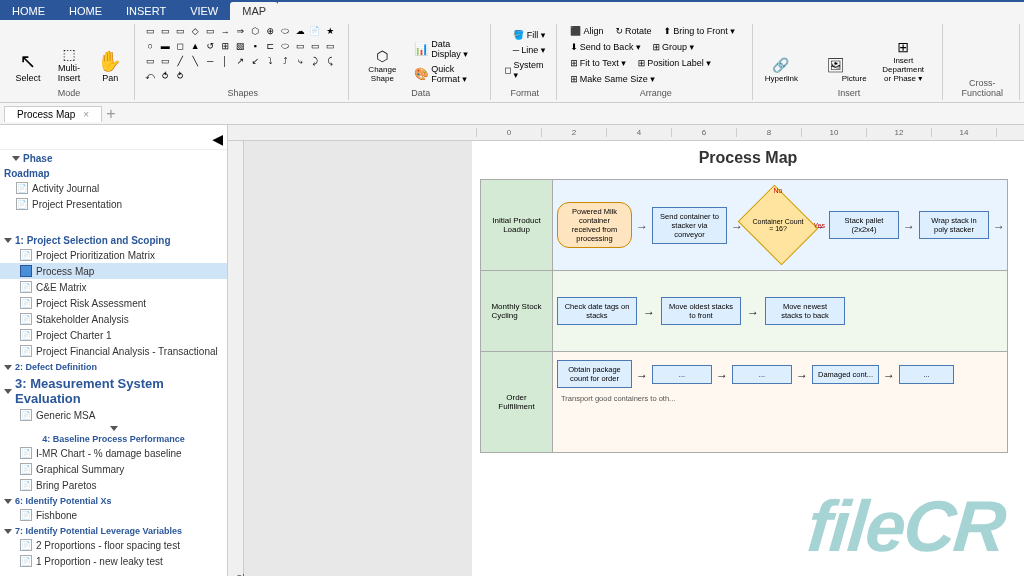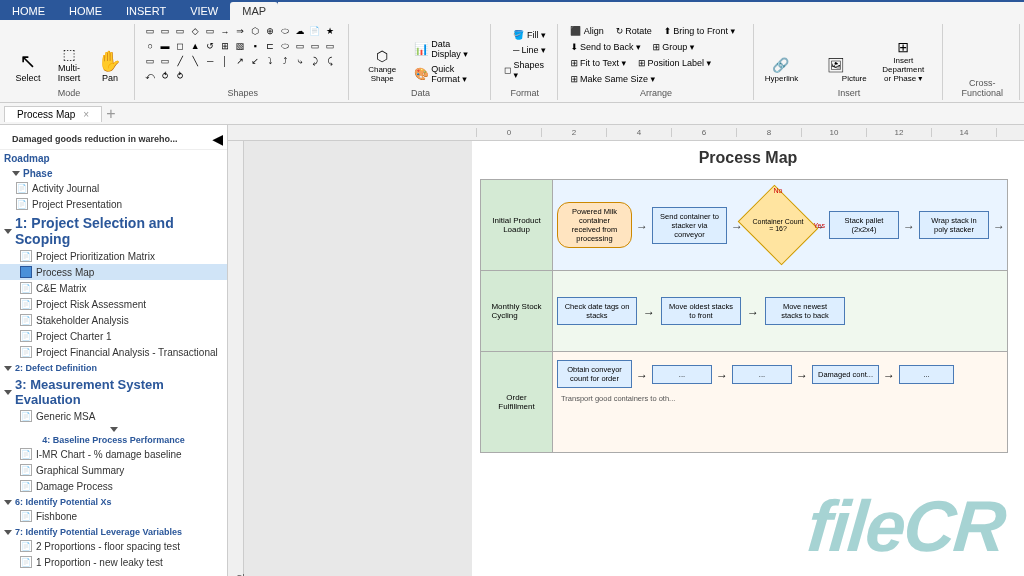--- a/index.html
+++ b/index.html
@@ -374,21 +374,21 @@
         <div class="ribbon-btn-small">
           <span>🪣</span>
           <span>Fill ▾</span>
         </div>
         <div class="ribbon-btn-small">
           <span>─</span>
           <span>Line ▾</span>
         </div>
         <div class="ribbon-btn-small">
           <span>◻</span>
-          <span>Shapes ▾</span>
+          <span>System ▾</span>
         </div>
       </div>
       <div class="ribbon-group-label">Format</div>
     </div>
 
     <div class="ribbon-group">
       <div class="ribbon-group-content" style="flex-wrap:wrap; max-width:200px;">
         <div class="ribbon-btn-small"><span>⬛</span> Align</div>
         <div class="ribbon-btn-small"><span>↻</span> Rotate</div>
         <div class="ribbon-btn-small"><span>⬆</span> Bring to Front ▾</div>
@@ -431,42 +431,41 @@
     <span>Process Map</span>
     <span class="close-x">×</span>
   </div>
   <div style="margin-left:4px; font-size:16px; color:#999; cursor:pointer;">+</div>
 </div>
 
 <div id="main">
 
   <div id="left-panel">
     <div style="display:flex; align-items:center; padding:2px 4px; border-bottom:1px solid #eee;">
-      <div class="panel-title" style="font-size:9px; overflow:hidden; white-space:nowrap; text-overflow:ellipsis; max-width:190px;">Damaged goods reduction in wareho...</div>
       <div style="margin-left:auto; cursor:pointer; font-size:14px;">◀</div>
-    </div>
-
-    <div class="nav-section-row">
-      <span>Roadmap</span>
     </div>
 
     <div class="nav-section-row" style="padding-left:12px;">
       <span class="triangle triangle-down"></span>
       <span>Phase</span>
     </div>
+
+    <div class="nav-section-row">
+      <span>Roadmap</span>
+    </div>
     <div class="nav-item">
       <div class="icon-doc">📄</div>
       <span>Activity Journal</span>
     </div>
     <div class="nav-item">
       <div class="icon-doc">📄</div>
       <span>Project Presentation</span>
     </div>
 
-    <div class="nav-section-row" style="padding-left:4px; font-size:14px;">
+    <div class="nav-section-row" style="padding-left:4px; font-size:10px;margin-top:20px;">
       <span class="triangle triangle-down"></span>
       <span>1: Project Selection and Scoping</span>
     </div>
     <div class="nav-item" style="padding-left:20px;">
       <div class="icon-doc">📄</div>
       <span>Project Prioritization Matrix</span>
     </div>
     <div class="nav-item active" style="padding-left:20px;">
       <div class="icon-map"></div>
       <span>Process Map</span>
@@ -513,21 +512,21 @@
     <div class="nav-item" style="padding-left:20px;">
       <div class="icon-doc">📄</div>
       <span>I-MR Chart - % damage baseline</span>
     </div>
     <div class="nav-item" style="padding-left:20px;">
       <div class="icon-doc">📄</div>
       <span>Graphical Summary</span>
     </div>
     <div class="nav-item" style="padding-left:20px;">
       <div class="icon-doc">📄</div>
-      <span>Damage Process</span>
+      <span>Bring Paretos</span>
     </div>
 
 
     <div class="nav-section-row" style="padding-left:4px; font-size:9px;">
       <span class="triangle triangle-down"></span>
       <span>6: Identify Potential Xs</span>
     </div>
     <div class="nav-item" style="padding-left:20px;">
       <div class="icon-doc">📄</div>
       <span>Fishbone</span>
@@ -615,21 +614,21 @@
             <div style="font-size:12px; flex-shrink:0;">→</div>
 
             <div style="background:#ddeeff; border:1px solid #4a7ab5; padding:4px 6px; min-width:68px; max-width:80px; font-size:7.5px; text-align:center; flex-shrink:0;">Move newest stacks to back</div>
           </div>
         </div>
 
         <div style="display:flex; border:1px solid #aaa; background:white;">
           <div style="width:72px; min-width:72px; background:#d4ead4; border-right:1px solid #aaa; display:flex; align-items:center; justify-content:center; padding:6px; font-size:8px; text-align:center; min-height:100px;">Order Fulfillment</div>
           <div style="flex:1; padding:8px 4px; display:flex; align-items:flex-start; gap:4px; overflow:hidden; background:#fff8f0; flex-direction:column;">
             <div style="display:flex; align-items:center; gap:4px;">
-              <div style="background:#ddeeff; border:1px solid #4a7ab5; padding:4px 5px; min-width:65px; max-width:75px; font-size:7.5px; text-align:center; flex-shrink:0;">Obtain conveyor count for order</div>
+              <div style="background:#ddeeff; border:1px solid #4a7ab5; padding:4px 5px; min-width:65px; max-width:75px; font-size:7.5px; text-align:center; flex-shrink:0;">Obtain package count for order</div>
               <div style="font-size:12px; flex-shrink:0;">→</div>
               <div style="background:#ddeeff; border:1px solid #4a7ab5; padding:4px 5px; min-width:60px; max-width:70px; font-size:7.5px; text-align:center; flex-shrink:0;">...</div>
               <div style="font-size:12px; flex-shrink:0;">→</div>
               <div style="background:#ddeeff; border:1px solid #4a7ab5; padding:4px 5px; min-width:60px; max-width:70px; font-size:7.5px; text-align:center; flex-shrink:0;">...</div>
               <div style="font-size:12px; flex-shrink:0;">→</div>
               <div style="background:#ddeeff; border:1px solid #4a7ab5; padding:4px 5px; min-width:60px; max-width:70px; font-size:7.5px; text-align:center; flex-shrink:0;">Damaged cont...</div>
               <div style="font-size:12px; flex-shrink:0;">→</div>
               <div style="background:#ddeeff; border:1px solid #4a7ab5; padding:4px 5px; min-width:55px; max-width:65px; font-size:7.5px; text-align:center; flex-shrink:0;">...</div>
             </div>
             <div style="font-size:7.5px; padding:2px 4px; color:#555;">Transport good containers to oth...</div>

